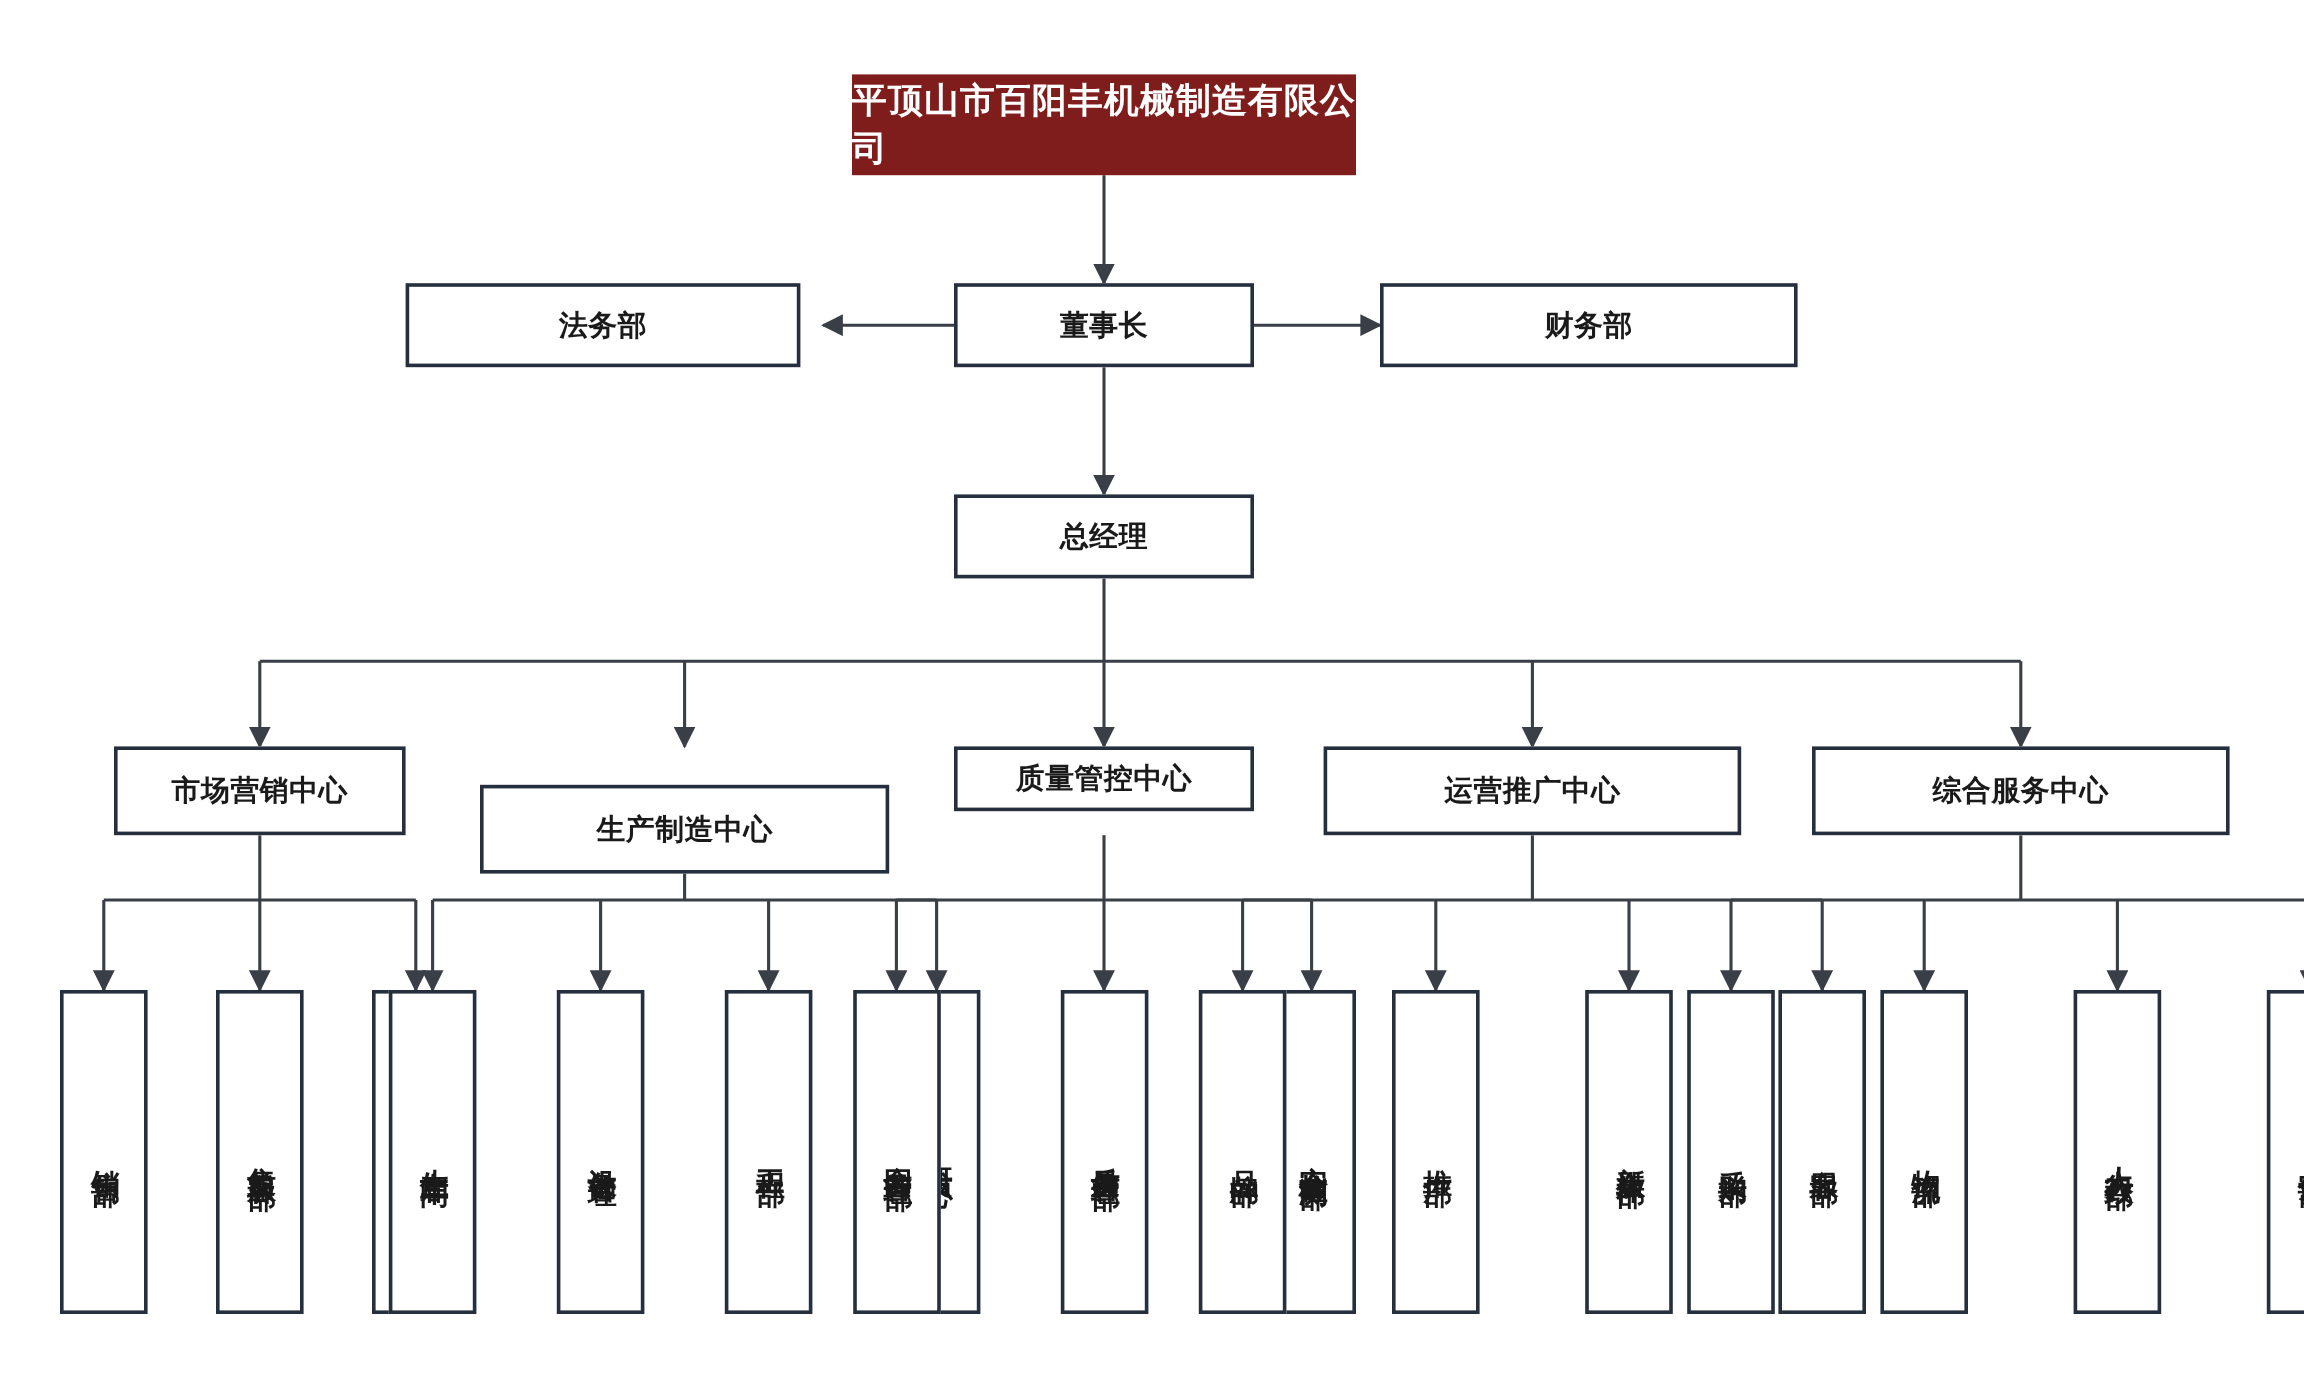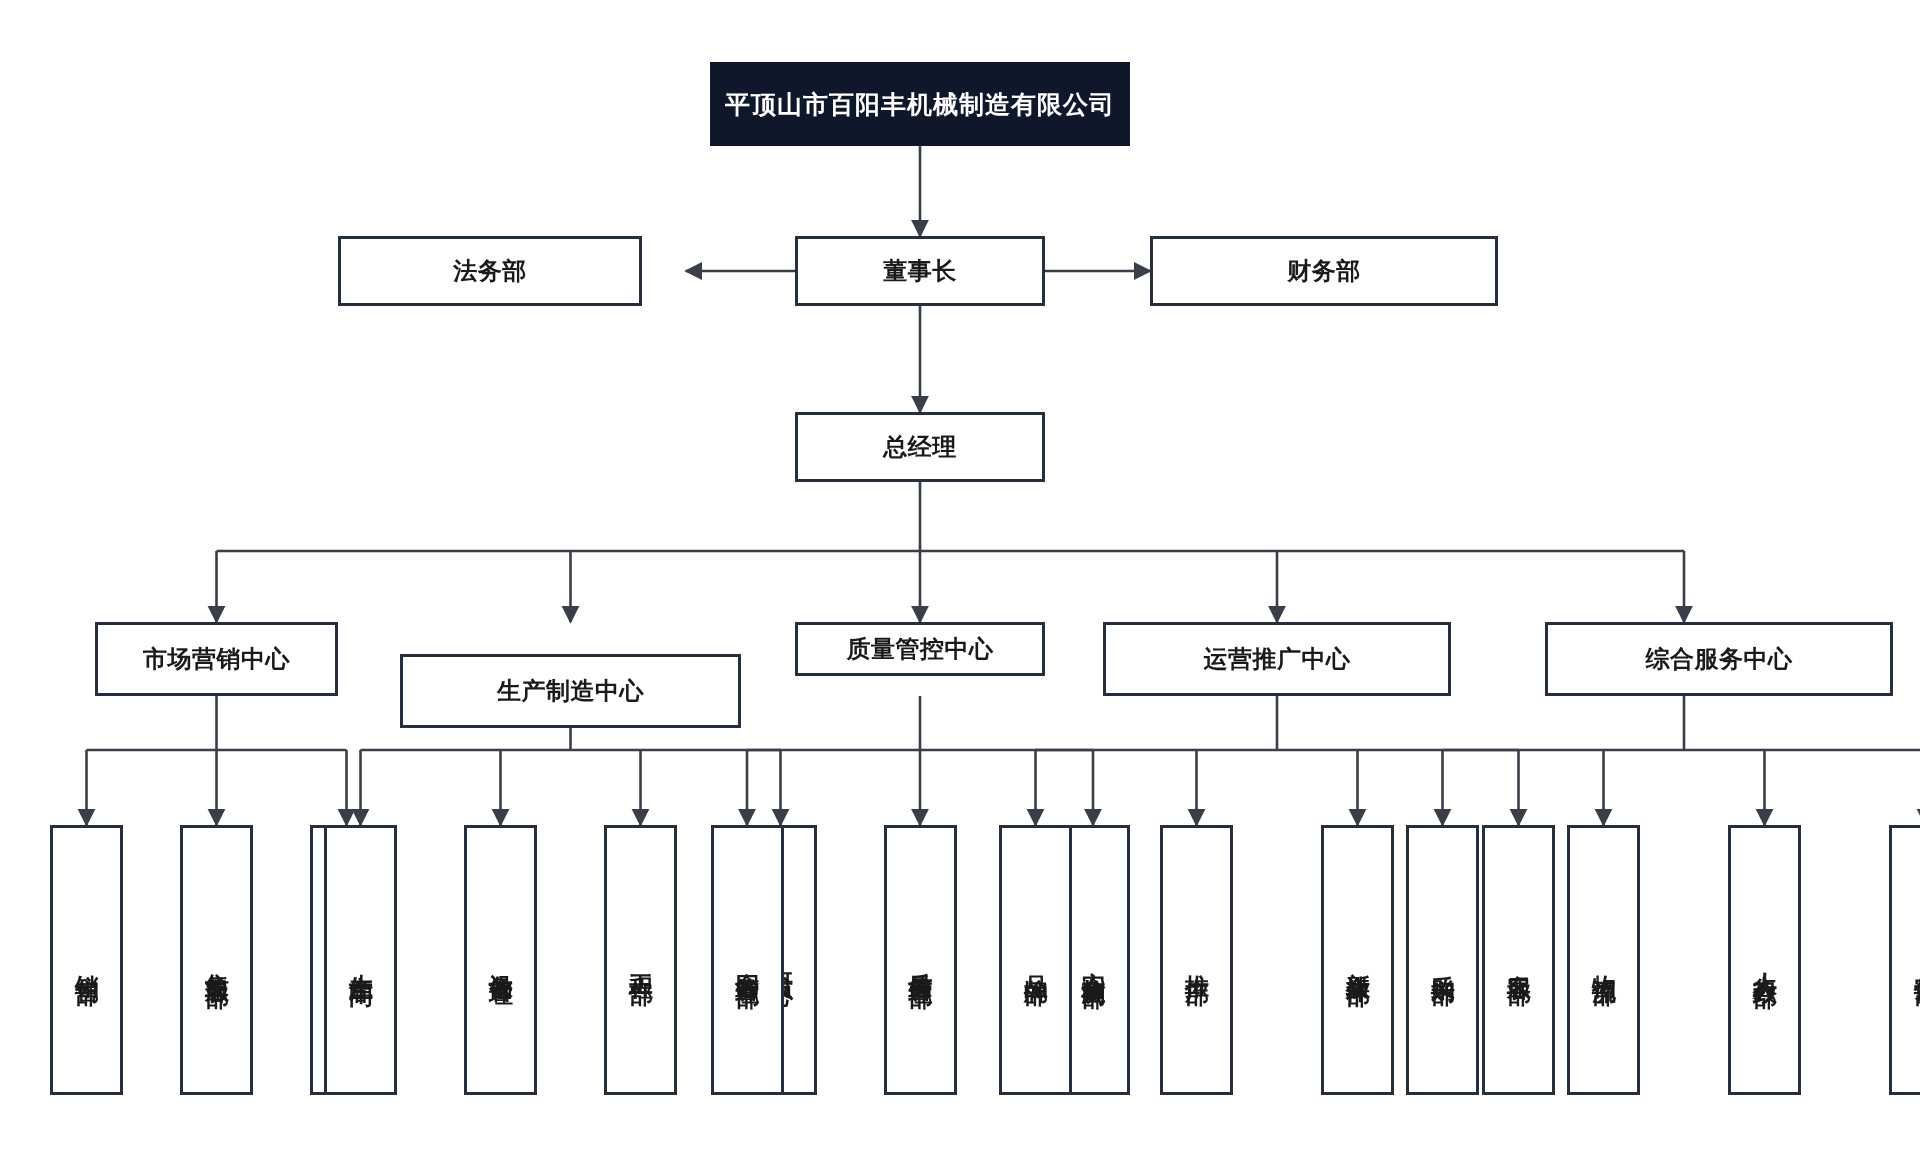--- a/index.html
+++ b/index.html
@@ -29,24 +29,24 @@
     align-items: center;
     justify-content: center;
     background: #ffffff;
     border: 3px solid #252f3d;
     color: #1a1a1a;
     font-weight: bold;
     letter-spacing: 0.5px;
     z-index: 2;
   }
   .node.root {
-    background: #0f172a;
+    background: #7f1d1d;
     border: none;
     color: #ffffff;
-    font-size: 25px;
+    font-size: 29px;
     letter-spacing: 1px;
   }
   .node.rank2 { font-size: 24px; }
   .node.rank3 { font-size: 24px; }
   .node.center { font-size: 24px; }
   .node.leaf {
     font-size: 24px;
     padding: 10px 0;
     align-items: center;
   }
@@ -109,21 +109,21 @@
         <line x1="1603.5" y1="750" x2="1603.5" y2="825" marker-end="url(#arrow)"></line>
         <line x1="1764.5" y1="750" x2="1764.5" y2="825" marker-end="url(#arrow)"></line>
         <line x1="1925.5" y1="750" x2="1925.5" y2="825" marker-end="url(#arrow)"></line>
       </g>
   </svg>
 
   <div class="node root" style="left:710px; top:62px; width:420px; height:84px;">
     <span>平顶山市百阳丰机械制造有限公司</span>
   </div>
 
-  <div class="node rank2" style="left:338px; top:236px; width:304px; height:70px;">
+  <div class="node rank2" style="left:338px; top:236px; width:329px; height:70px;">
     <span>法务部</span>
   </div>
 
   <div class="node rank2" style="left:795px; top:236px; width:250px; height:70px;text-align:center;">
     <span>董事长</span>
   </div>
 
   <div class="node rank2" style="left:1150px; top:236px; width:348px; height:70px;">
     <span>财务部</span>
   </div>
@@ -138,21 +138,21 @@
       </div>
       <div class="node center" style="left: 400px; top: 622px; width: 341px; height: 74px; margin-top: 32px;">
         <span>生产制造中心</span>
       </div>
       <div class="node center" style="left: 795px; top: 622px; width: 250px; height: 54px;">
         <span>质量管控中心</span>
       </div>
       <div class="node center" style="left: 1103px; top: 622px; width: 348px; height: 74px;">
         <span>运营推广中心</span>
       </div>
-      <div class="node center" style="left: 1510px; top: 622px; width: 348px; height: 74px; margin-left: 35px;">
+      <div class="node center" style="left: 1510px; top: 622px; width: 348px; height: 74px;">
         <span>综合服务中心</span>
       </div>
     </div>
   <div id="leaf-layer">
       <div class="node leaf" style="left: 50px; top: 825px; width: 73px; height: 270px;">
         <span class="vtext">销售部</span>
       </div>
       <div class="node leaf" style="left: 180px; top: 825px; width: 73px; height: 270px;">
         <span class="vtext">售前客服部</span>
       </div>

